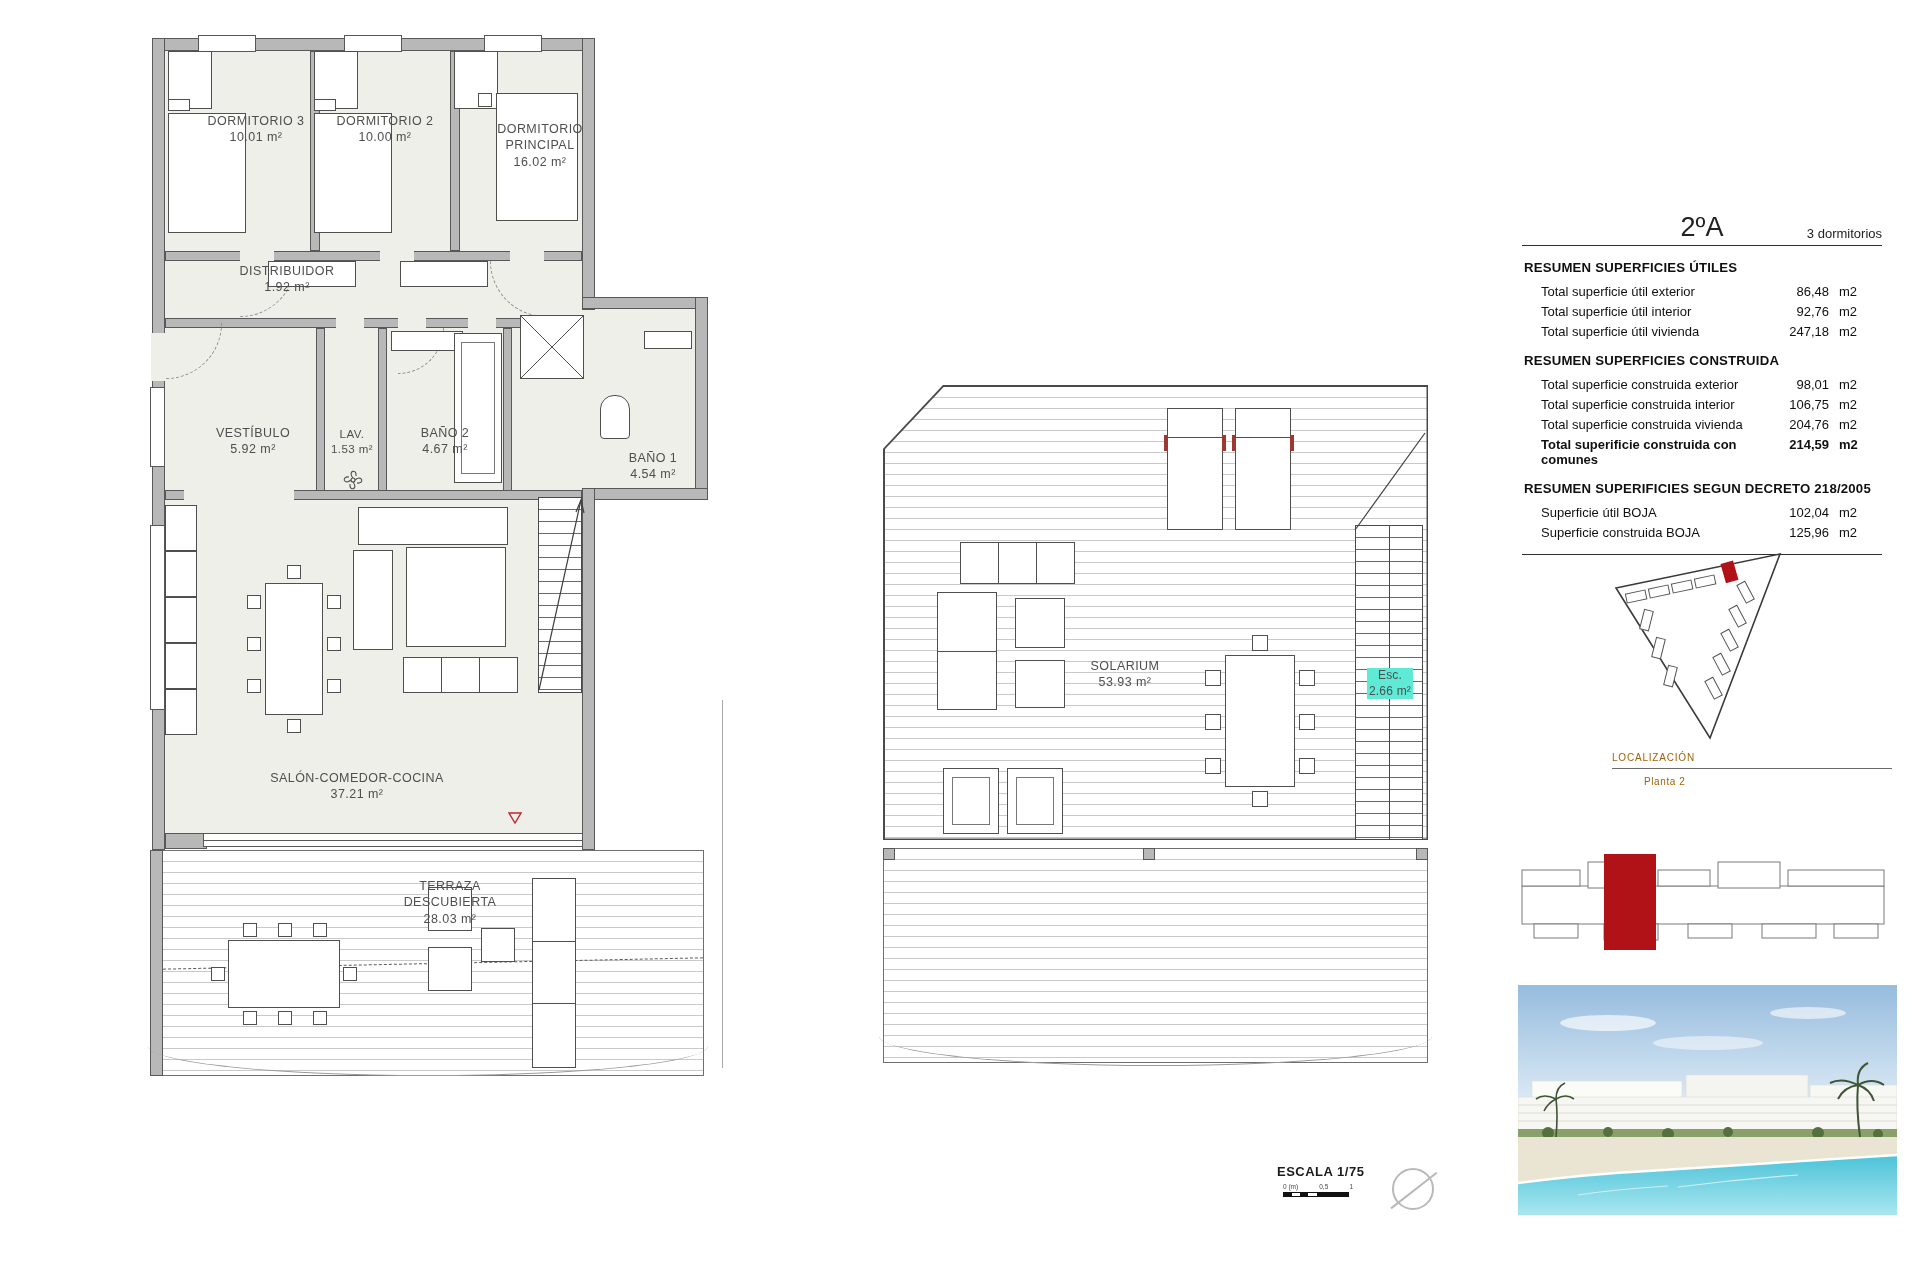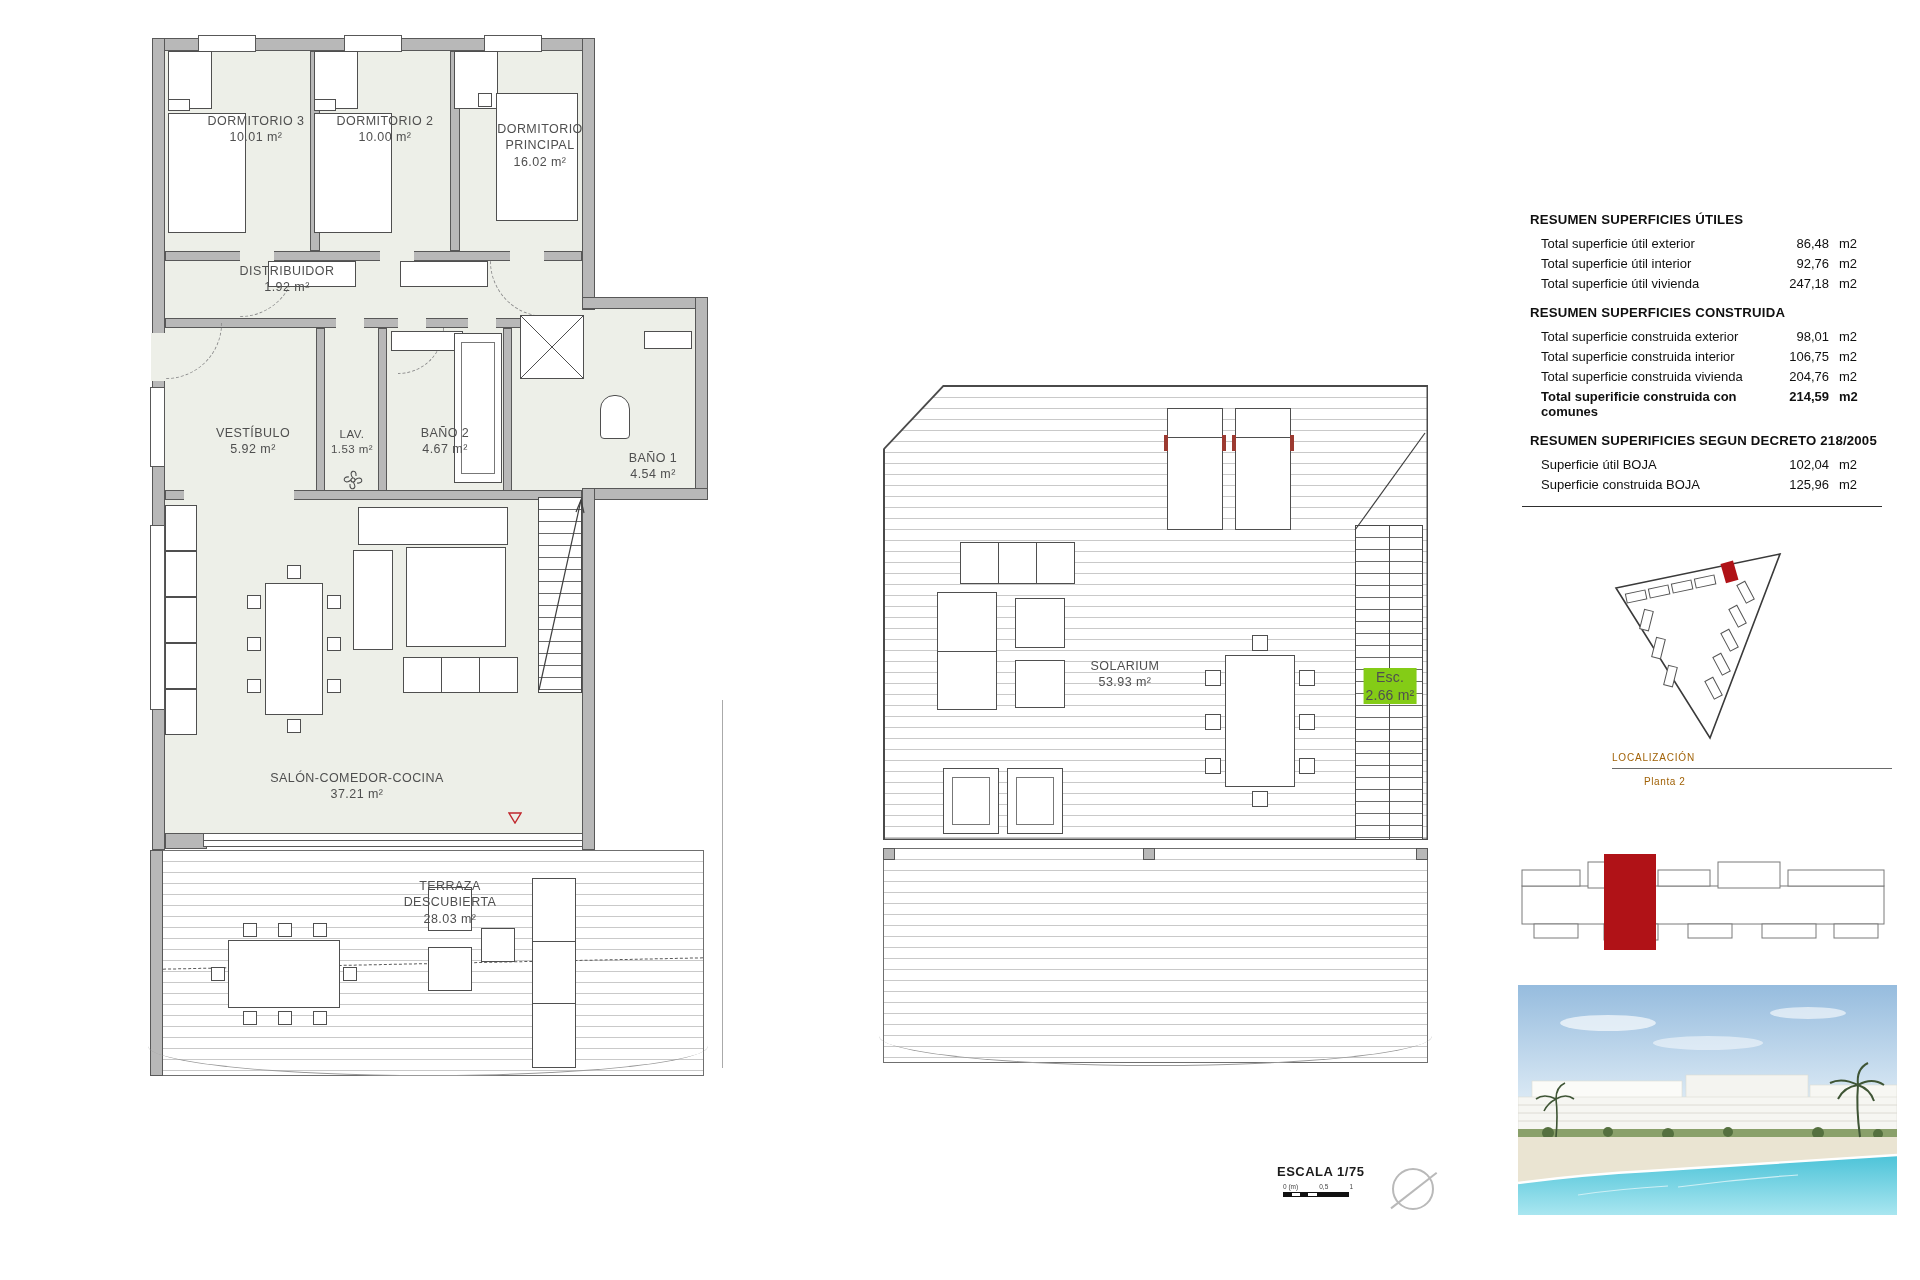--- a/index.html
+++ b/index.html
@@ -19,27 +19,27 @@
   .arc{position:absolute;width:56px;height:56px;border-top:1.3px dashed #909090;border-right:1.3px dashed #909090;border-left:0;border-bottom:0;border-radius:0 100% 0 0;}
   .dashline{position:absolute;border-top:1.4px dashed #5a5a5a;}
   .curve{position:absolute;border-bottom:1.4px solid #9a9a9a;border-radius:50%/0 0 30px 30px;}
   .vline{position:absolute;background:#aaa;width:1px;}
   
   .rlabel{position:absolute;transform:translateX(-50%);text-align:center;color:#4f4f4f;
           font-size:12.5px;line-height:1.3;letter-spacing:.45px;white-space:nowrap;z-index:30;}
   .rlabel .nm{display:block;}
   .rlabel .ar{display:block;}
   .rlabel.wrap{white-space:normal;}
-  .rlabel.small{font-size:14px;letter-spacing:.2px;background:#84cc16;padding:0 2px;}
+  .rlabel.small{font-size:12px;letter-spacing:.2px;background:#5eead4;padding:0 2px;}
   
   .panel{position:absolute;left:1522px;top:198px;width:360px;color:#101010;font-size:13px;}
   .panel-head{position:relative;height:48px;border-bottom:1.6px solid #2e2e2e;}
   .unit-code{position:absolute;left:0;right:0;bottom:2px;text-align:center;font-size:27px;color:#222;}
   .unit-type{position:absolute;right:0;bottom:4px;font-size:13px;color:#222;}
-  .sec-title{font-weight:bold;font-size:13.2px;margin:14px 0 9px 8px;letter-spacing:.2px;}
+  .sec-title{font-weight:bold;font-size:13.2px;margin:14px 0 9px 2px;letter-spacing:.2px;}
   .trow{display:flex;align-items:baseline;margin:5px 17px;padding-left:2px;}
   .trow .tlabel{flex:1;}
   .trow .tval{width:52px;text-align:right;}
   .trow .tunit{width:36px;padding-left:10px;}
   .trow.bold{font-weight:bold;}
   .panel-endrule{border-bottom:1.6px solid #2e2e2e;margin-top:14px;}
   
   .loc{position:absolute;left:1612px;top:752px;width:280px;color:#a16207;font-size:10px;letter-spacing:.8px;}
   .loc .loc-title{padding-bottom:5px;border-bottom:1.2px solid #6a6a6a;}
   .loc .loc-floor{padding-top:7px;letter-spacing:.6px;margin-left:32px;}
@@ -298,20 +298,24 @@
   <div class="deck" style="left:8px;top:478px;width:545px;height:215px;"></div>
   <div class="wall" style="left:8px;top:478px;width:12px;height:12px;"></div>
   <div class="wall" style="left:268px;top:478px;width:12px;height:12px;"></div>
   <div class="wall" style="left:541px;top:478px;width:12px;height:12px;"></div>
   <div class="curve" style="left:4px;top:662px;width:553px;height:34px;"></div>
 </div>
 
 <div class="vline" style="left:722px;top:700px;height:368px;"></div>
 
 <div class="panel">
+  <div class="panel-head">
+    <div class="unit-code">2ºA</div>
+    <div class="unit-type">3 dormitorios</div>
+  </div>
 
   <div class="sec-title">RESUMEN SUPERFICIES ÚTILES</div>
   <div class="trow">
     <span class="tlabel">Total superficie útil exterior</span>
     <span class="tval">86,48</span>
     <span class="tunit">m2</span>
   </div>
   <div class="trow">
     <span class="tlabel">Total superficie útil interior</span>
     <span class="tval">92,76</span>

